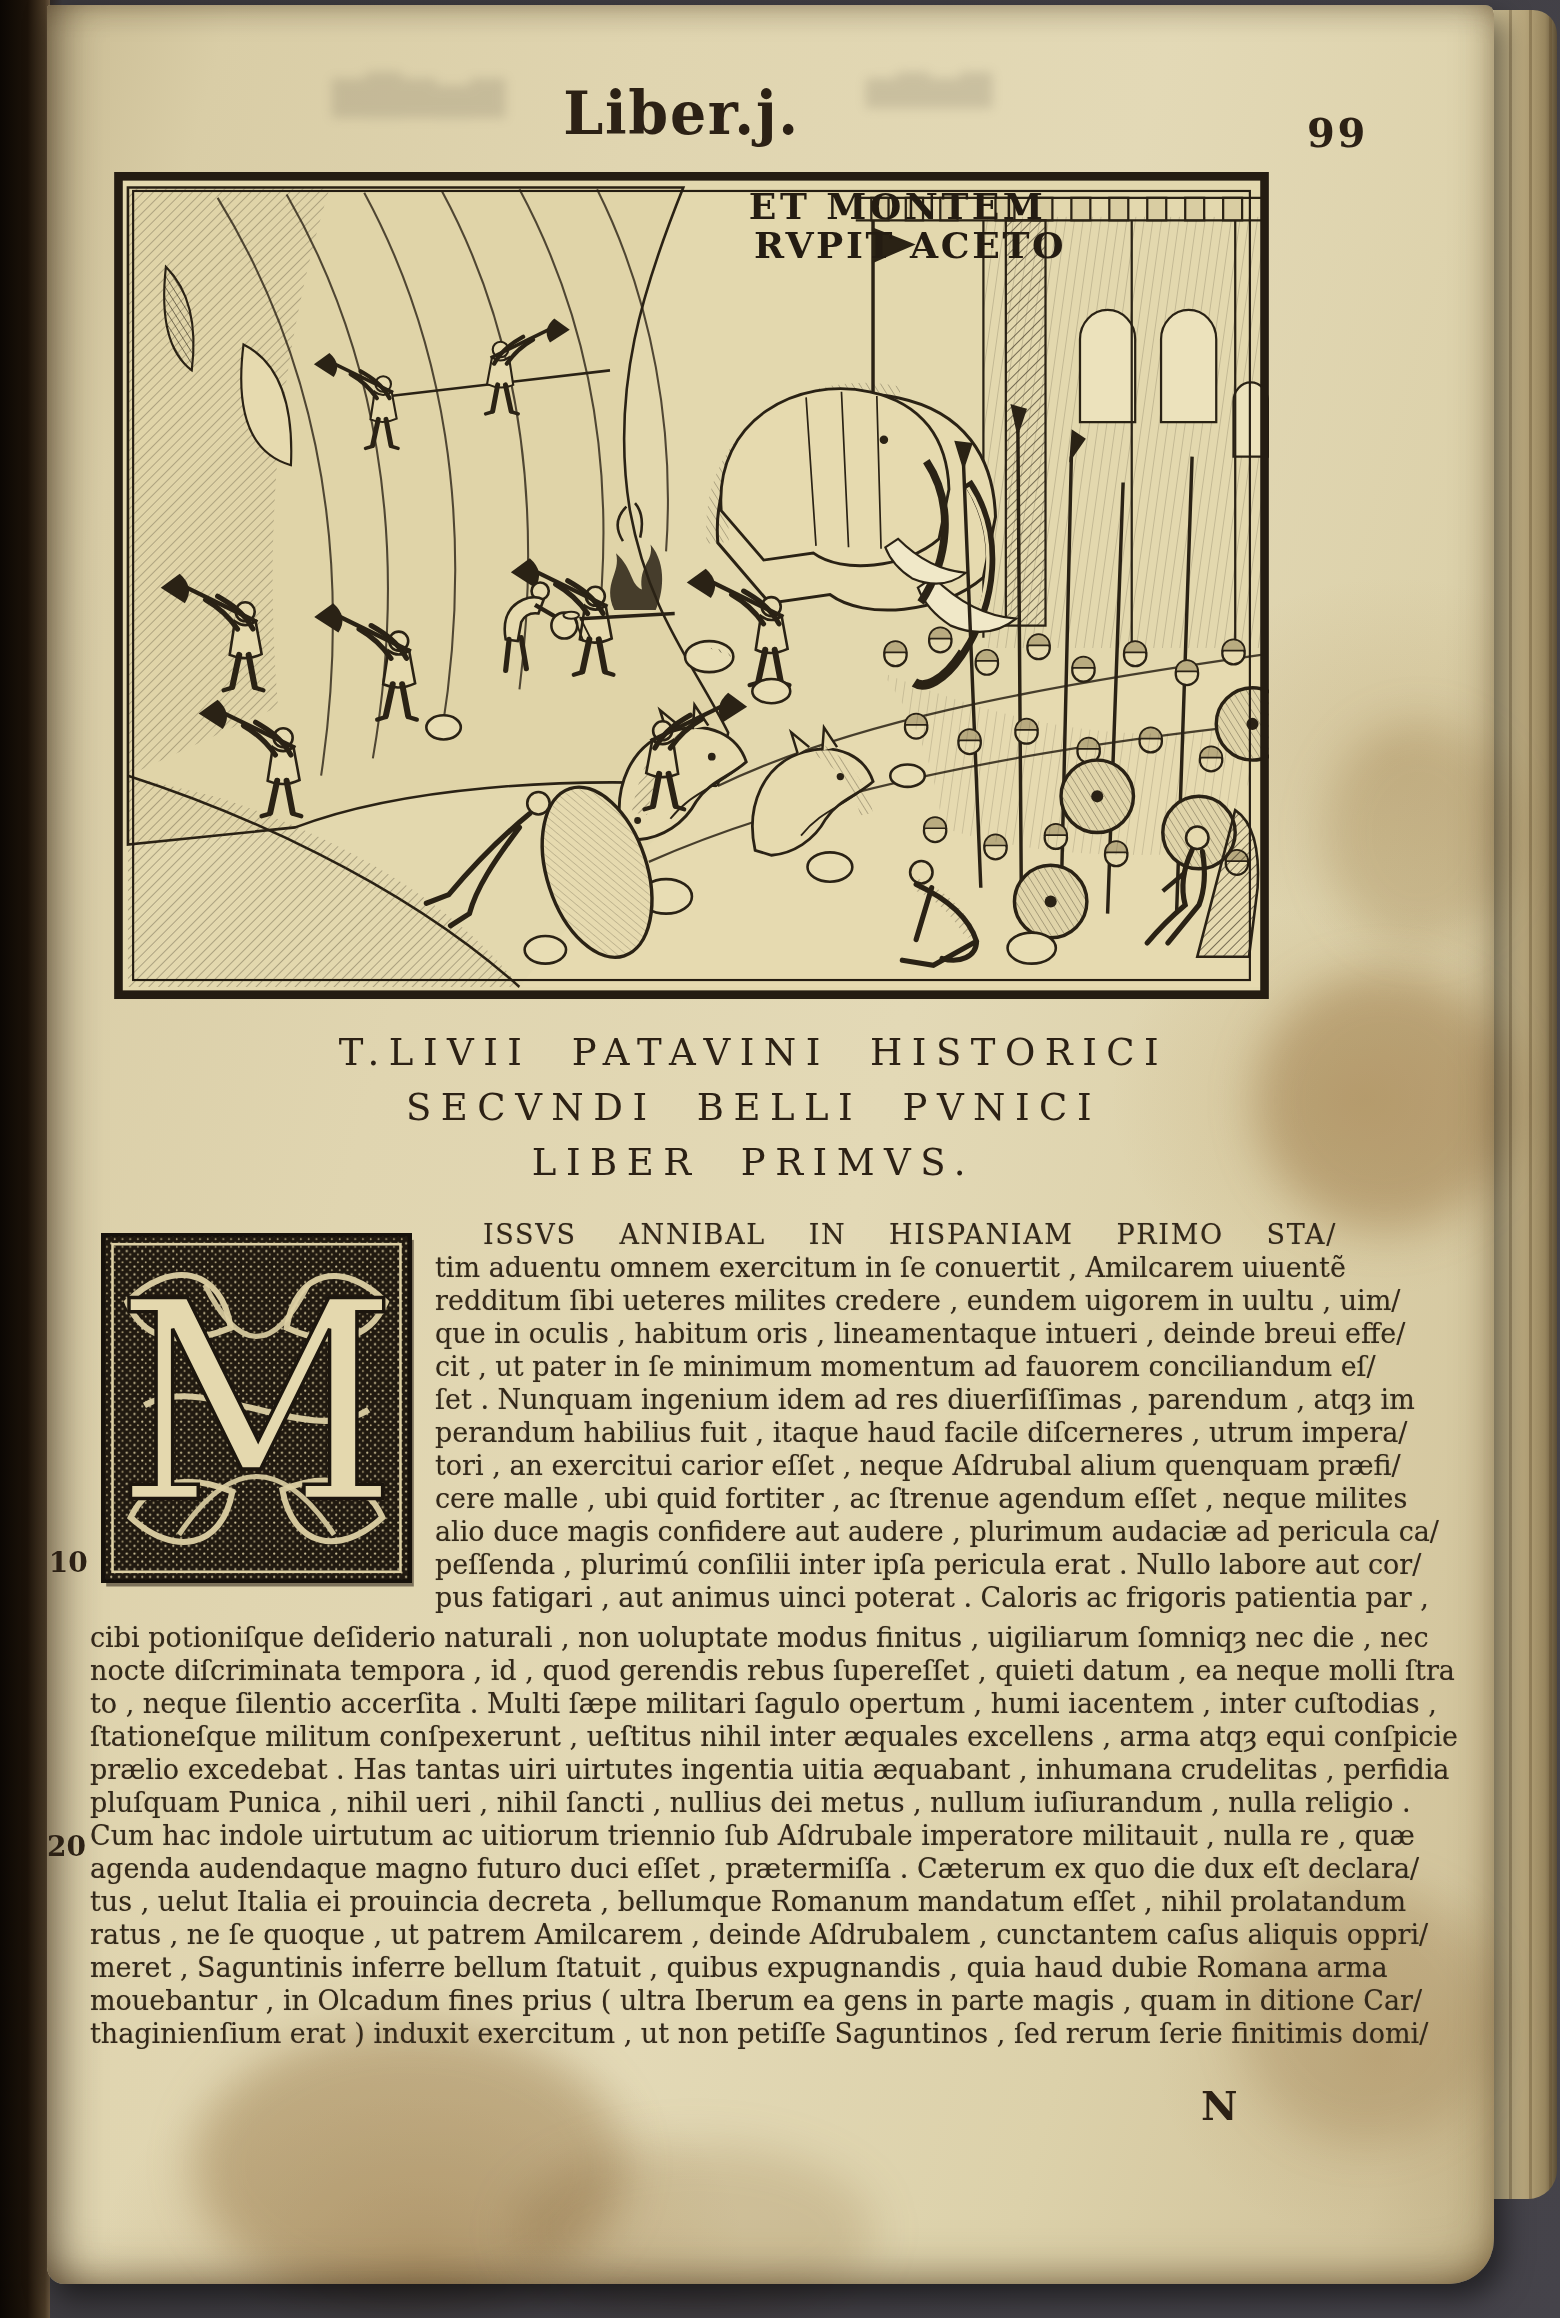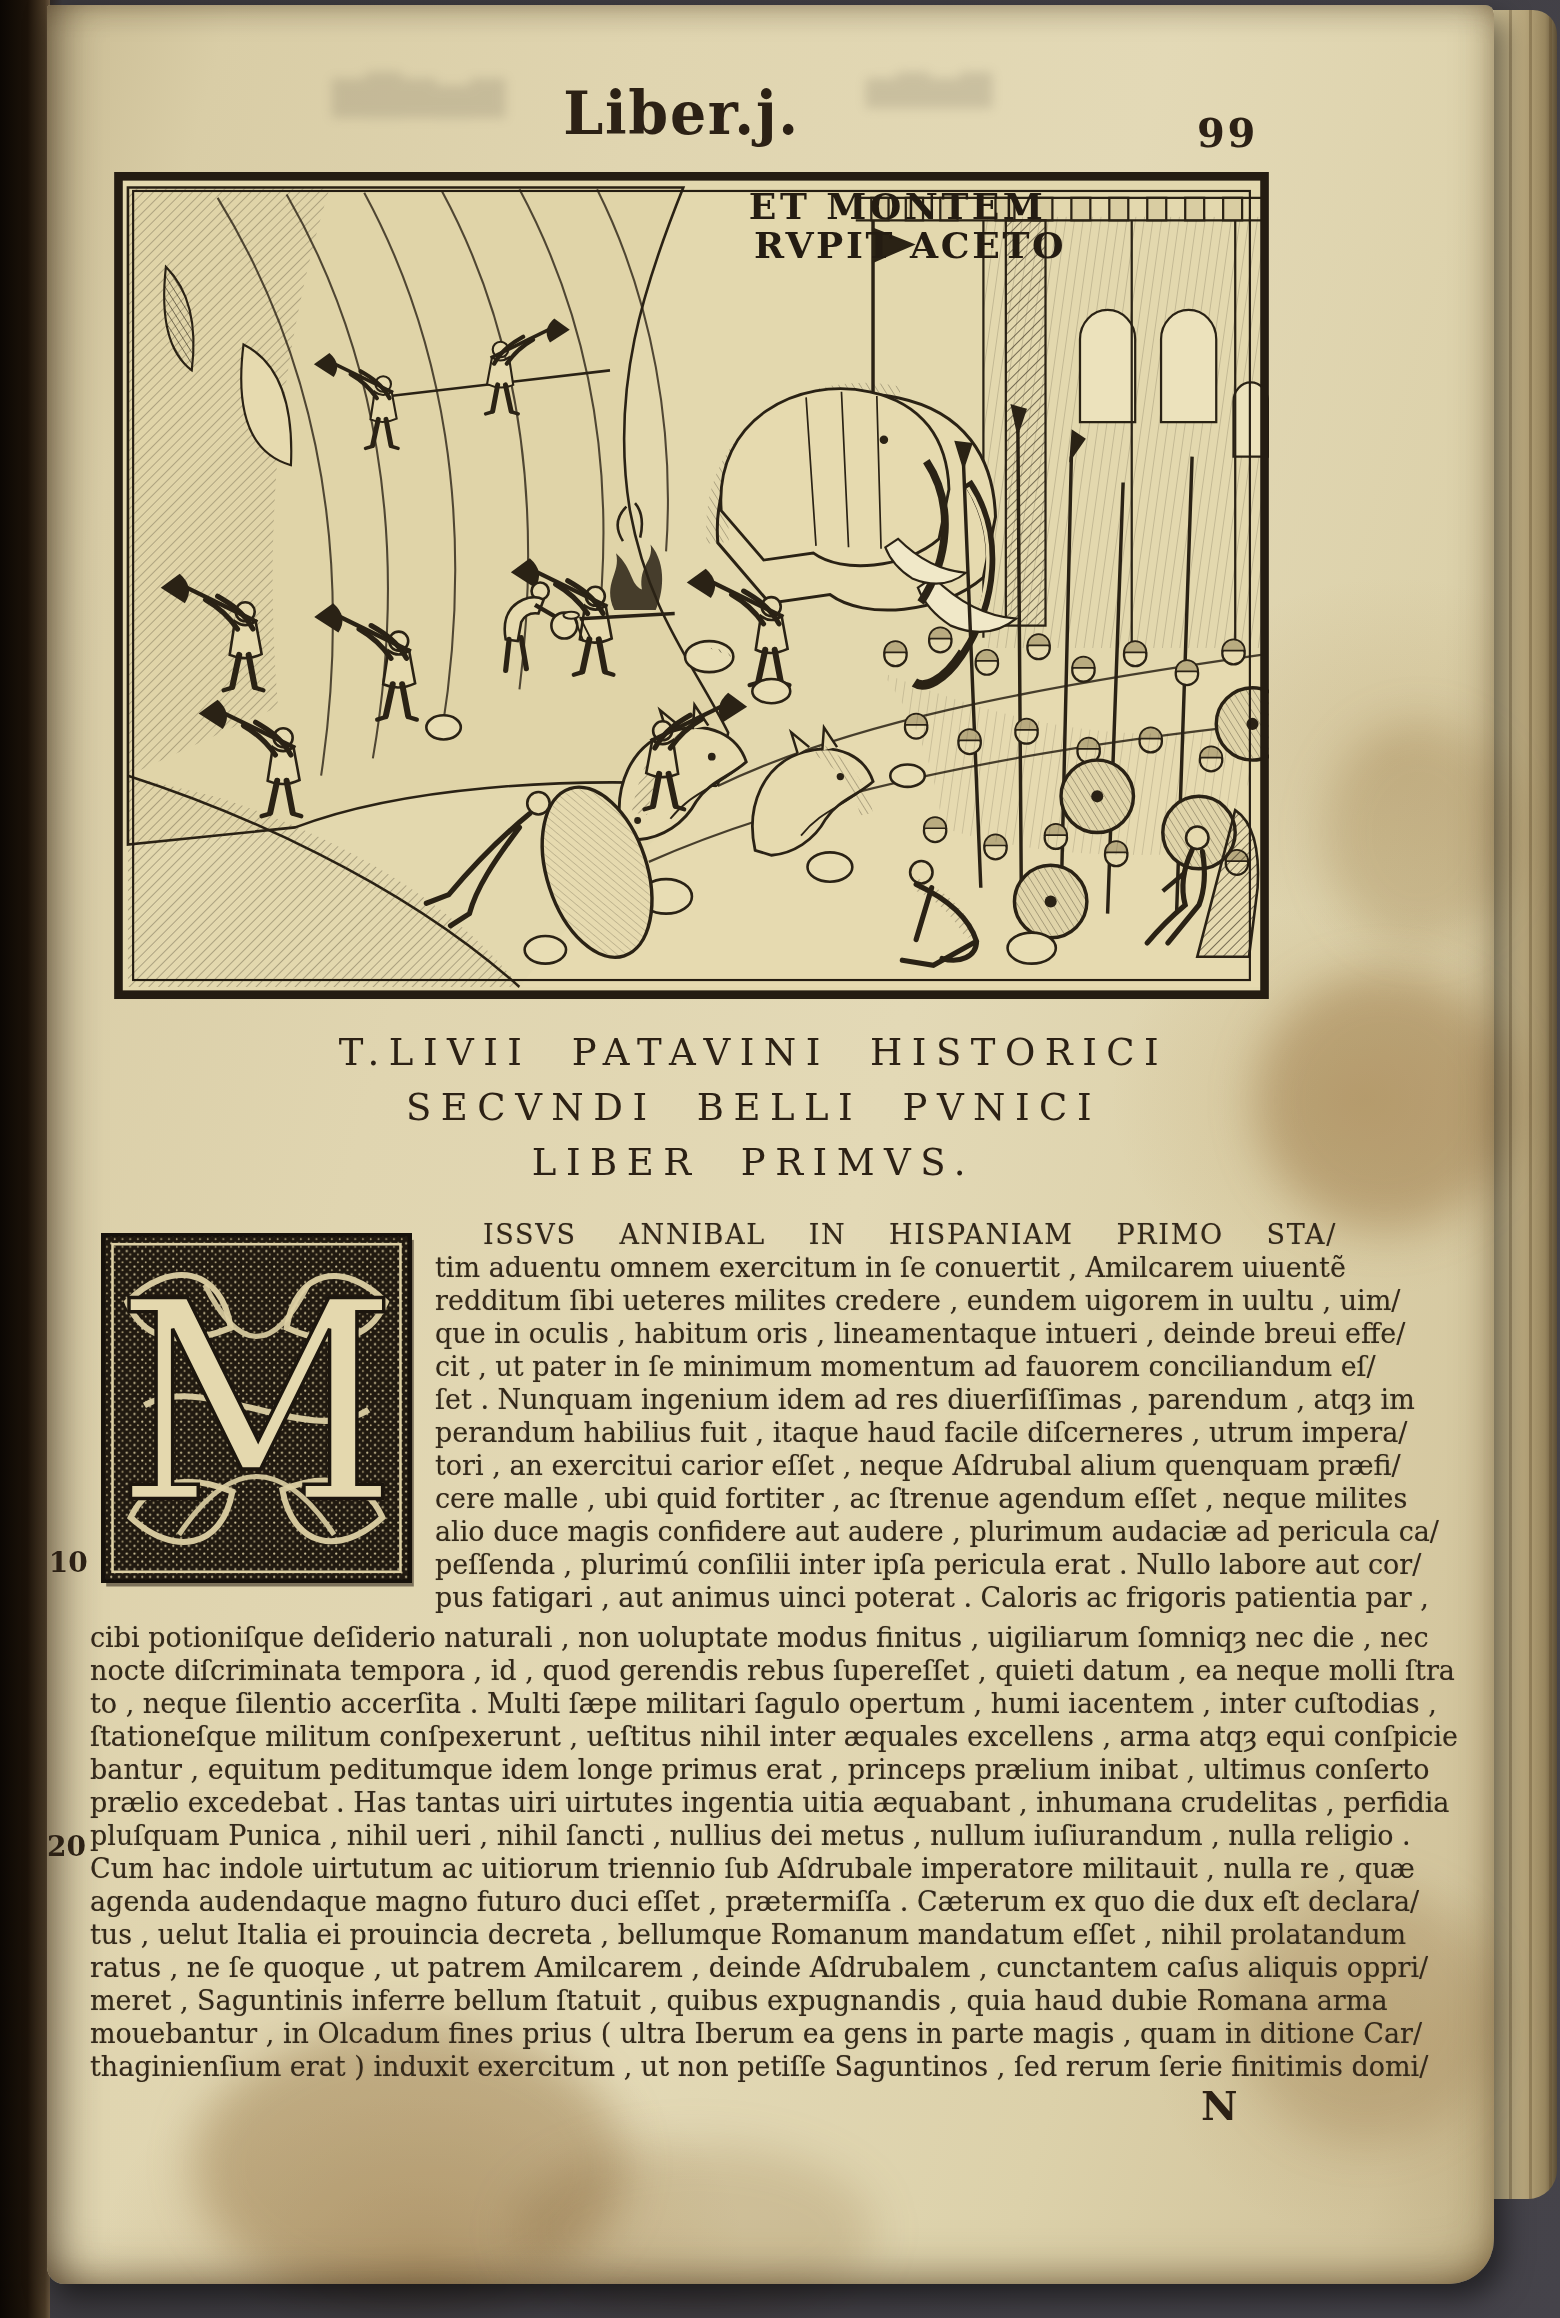--- a/index.html
+++ b/index.html
@@ -24,21 +24,21 @@
     box-shadow:inset 26px 0 47px -19px rgba(35,20,8,.65),
       inset -21px 0 40px -22.4px rgba(100,75,40,.5),
       inset 0 -28px 52px -26px rgba(100,75,40,.55),
       inset 0 17px 35px -24px rgba(100,75,40,.35),
       8.6px 14px 29px rgba(0,0,0,.5);}
   .page *{position:absolute;}
   .stain{border-radius:50%;filter:blur(22.4px);mix-blend-mode:multiply;pointer-events:none;}
   .ghost{filter:blur(5.2px);opacity:.20;color:#6b6252;font-weight:bold;}
   .page-header{left:436px;top:74px;width:397px;text-align:center;font-size:57px;font-weight:bold;
     color:#2c2115;letter-spacing:1.7px;transform:scaleY(1.06);}
-  .page-number{left:1150px;top:104px;font-size:40px;font-weight:bold;color:#2c2115;letter-spacing:2.6px;}
+  .page-number{left:1260px;top:104px;font-size:40px;font-weight:bold;color:#2c2115;letter-spacing:2.6px;}
   .woodcut{left:67px;top:167px;width:1155px;height:827px;}
   .title-block{left:55px;top:1026px;width:1303px;text-align:center;color:#2c2115;}
   .title-block div{position:static;}
   .title-line{font-size:37px;letter-spacing:9.5px;word-spacing:19px;height:55px;}
   .drop-cap{left:54px;top:1228px;width:311px;height:350px;box-shadow:3.5px 5.2px 0 -1.7px rgba(44,33,21,.55);}
   .body-text{color:#33281a;font-size:27px;text-shadow:0 0 0.9px rgba(51,40,26,.4);}
   .indent{left:388px;top:1213px;width:902px;}
   .fulltext{left:43px;top:1616px;width:1242px;}
   .body-line{position:static;height:33px;line-height:33px;white-space:nowrap;
     text-align:justify;text-align-last:justify;overflow:visible;}
@@ -317,21 +317,20 @@
         <div class="body-line">alio duce magis confidere aut audere , plurimum audaciæ ad pericula ca/</div>
         <div class="body-line">peſſenda , plurimú conſilii inter ipſa pericula erat . Nullo labore aut cor/</div>
         <div class="body-line">pus fatigari , aut animus uinci poterat . Caloris ac frigoris patientia par ,</div>
       </div>
 
     <div class="body-text fulltext">
         <div class="body-line">cibi potioniſque deſiderio naturali , non uoluptate modus finitus , uigiliarum ſomniqȝ nec die , nec</div>
         <div class="body-line">nocte diſcriminata tempora , id , quod gerendis rebus ſupereſſet , quieti datum , ea neque molli ſtra</div>
         <div class="body-line">to , neque ſilentio accerſita . Multi ſæpe militari ſagulo opertum , humi iacentem , inter cuſtodias ,</div>
         <div class="body-line">ſtationeſque militum conſpexerunt , ueſtitus nihil inter æquales excellens , arma atqȝ equi conſpicie</div>
-        <div class="body-line">bantur , equitum peditumque idem longe primus erat , princeps prælium inibat , ultimus conſerto</div>
         <div class="body-line">prælio excedebat . Has tantas uiri uirtutes ingentia uitia æquabant , inhumana crudelitas , perfidia</div>
         <div class="body-line">pluſquam Punica , nihil ueri , nihil ſancti , nullius dei metus , nullum iuſiurandum , nulla religio .</div>
         <div class="body-line">Cum hac indole uirtutum ac uitiorum triennio ſub Aſdrubale imperatore militauit , nulla re , quæ</div>
         <div class="body-line">agenda audendaque magno futuro duci eſſet , prætermiſſa . Cæterum ex quo die dux eſt declara/</div>
         <div class="body-line">tus , uelut Italia ei prouincia decreta , bellumque Romanum mandatum eſſet , nihil prolatandum</div>
         <div class="body-line">ratus , ne ſe quoque , ut patrem Amilcarem , deinde Aſdrubalem , cunctantem caſus aliquis oppri/</div>
         <div class="body-line">meret , Saguntinis inferre bellum ſtatuit , quibus expugnandis , quia haud dubie Romana arma</div>
         <div class="body-line">mouebantur , in Olcadum fines prius ( ultra Iberum ea gens in parte magis , quam in ditione Car/</div>
         <div class="body-line">thaginienſium erat ) induxit exercitum , ut non petiſſe Saguntinos , ſed rerum ſerie finitimis domi/</div>
       </div>

